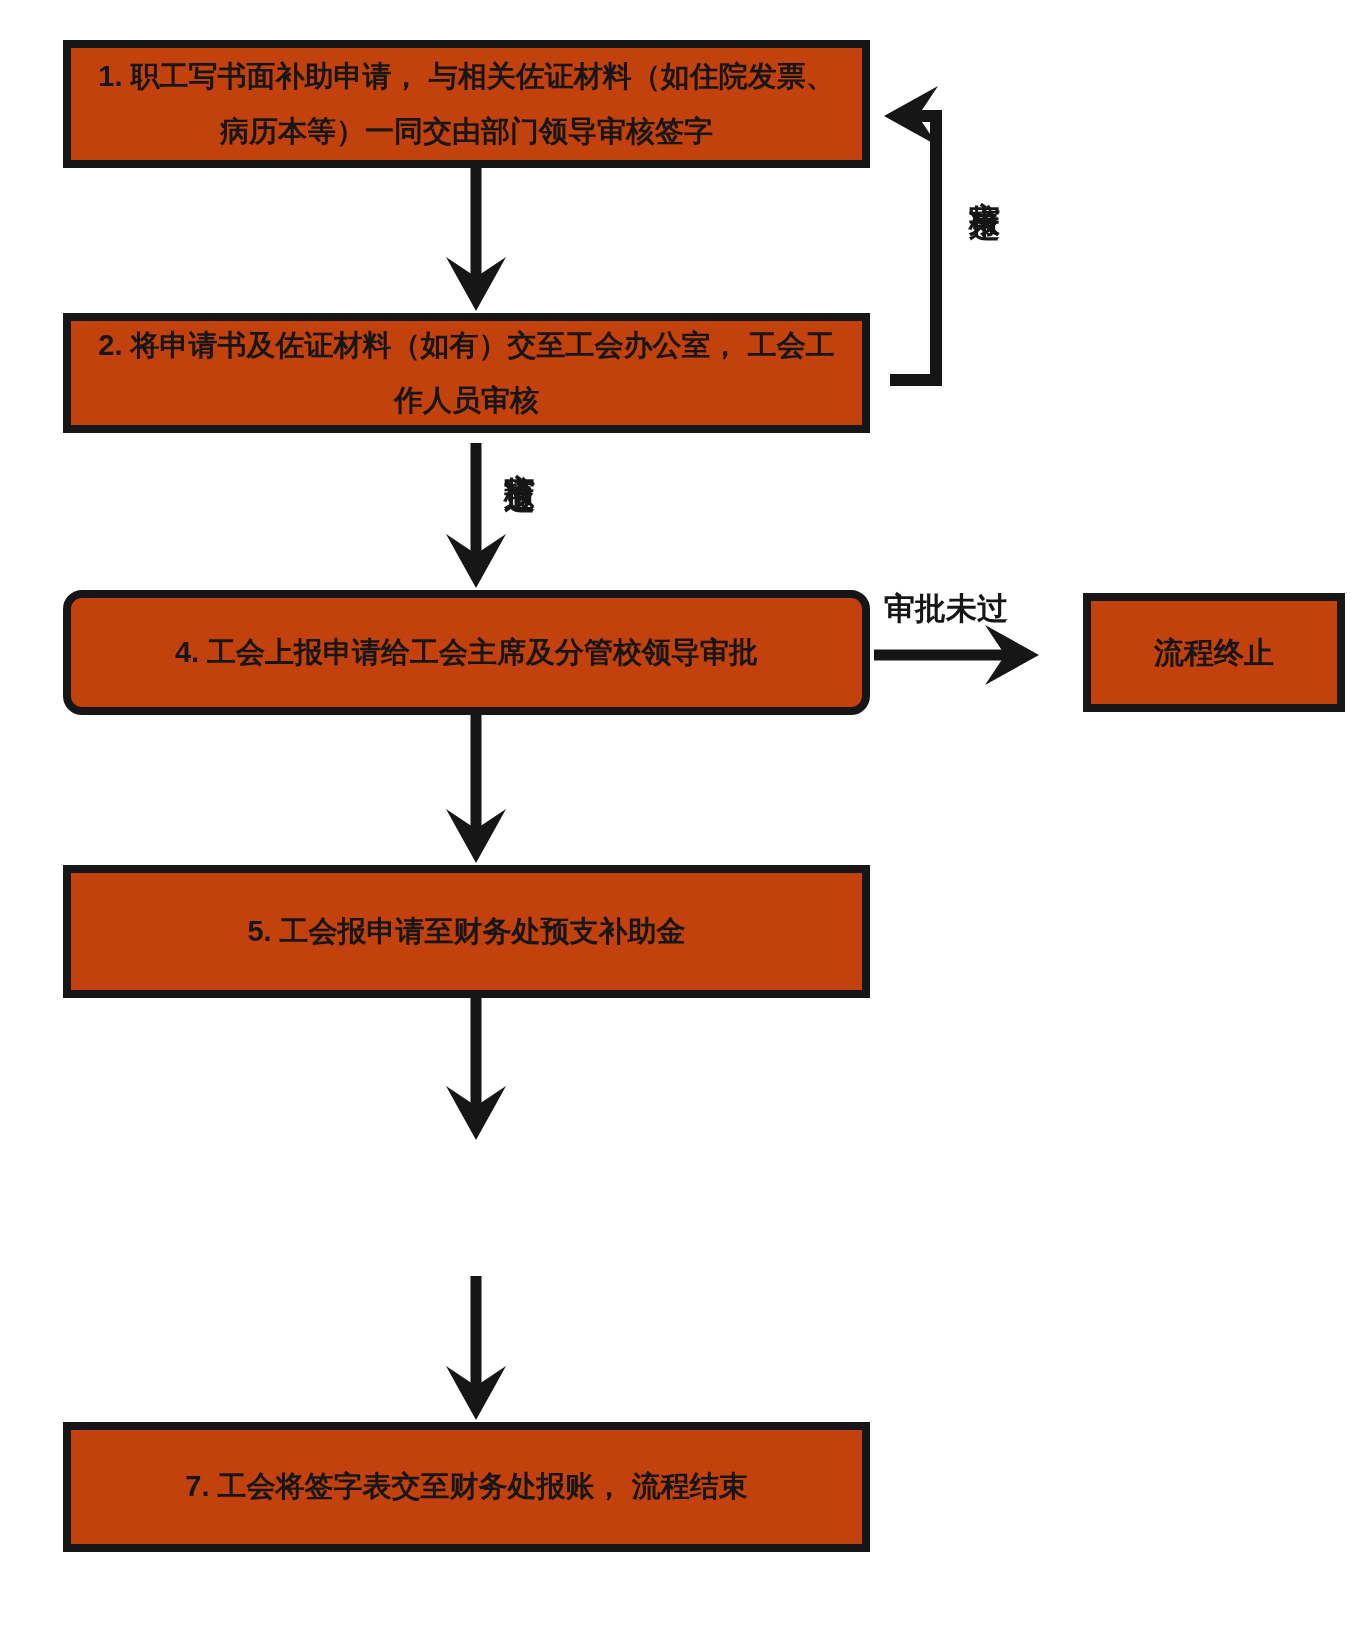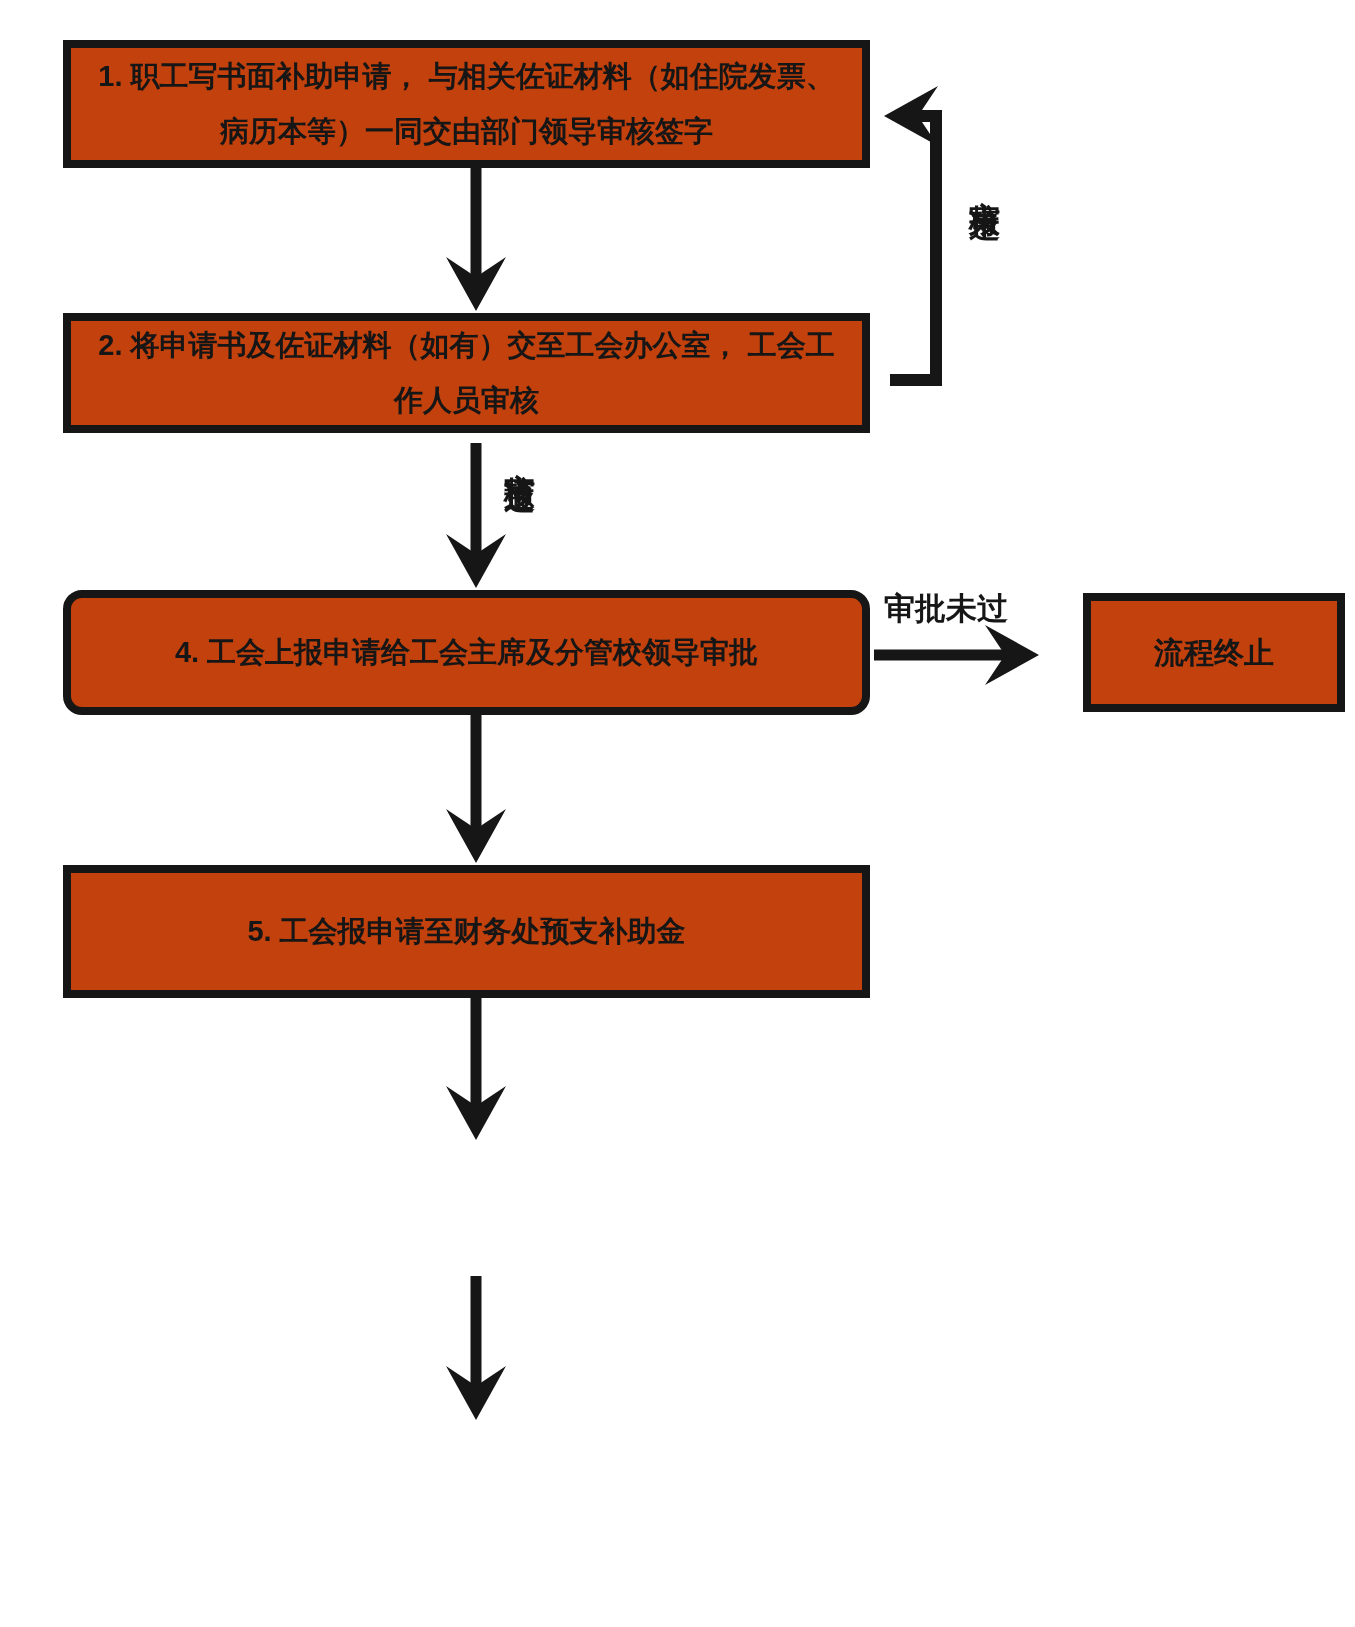--- a/index.html
+++ b/index.html
@@ -95,20 +95,21 @@
 
   <div class="node" id="node-step1">1. 职工写书面补助申请， 与相关佐证材料（如住院发票、病历本等）一同交由部门领导审核签字</div>
 
   <div class="node" id="node-step2">2. 将申请书及佐证材料（如有）交至工会办公室， 工会工作人员审核</div>
 
   <div class="node" id="node-step4">4. 工会上报申请给工会主席及分管校领导审批</div>
 
   <div class="node" id="node-step5">5. 工会报申请至财务处预支补助金</div>
 
 
+  <div class="node" id="node-step7">7. 工会将签字表交至财务处报账， 流程结束</div>
 
   <div class="node" id="node-terminate">流程终止</div>
 
   <div class="vlabel" id="label-review-passed">审核通过</div>
 
   <div class="vlabel" id="label-review-failed">审核未过</div>
 
   <div id="label-approval-failed">审批未过</div>
 
 </div>

